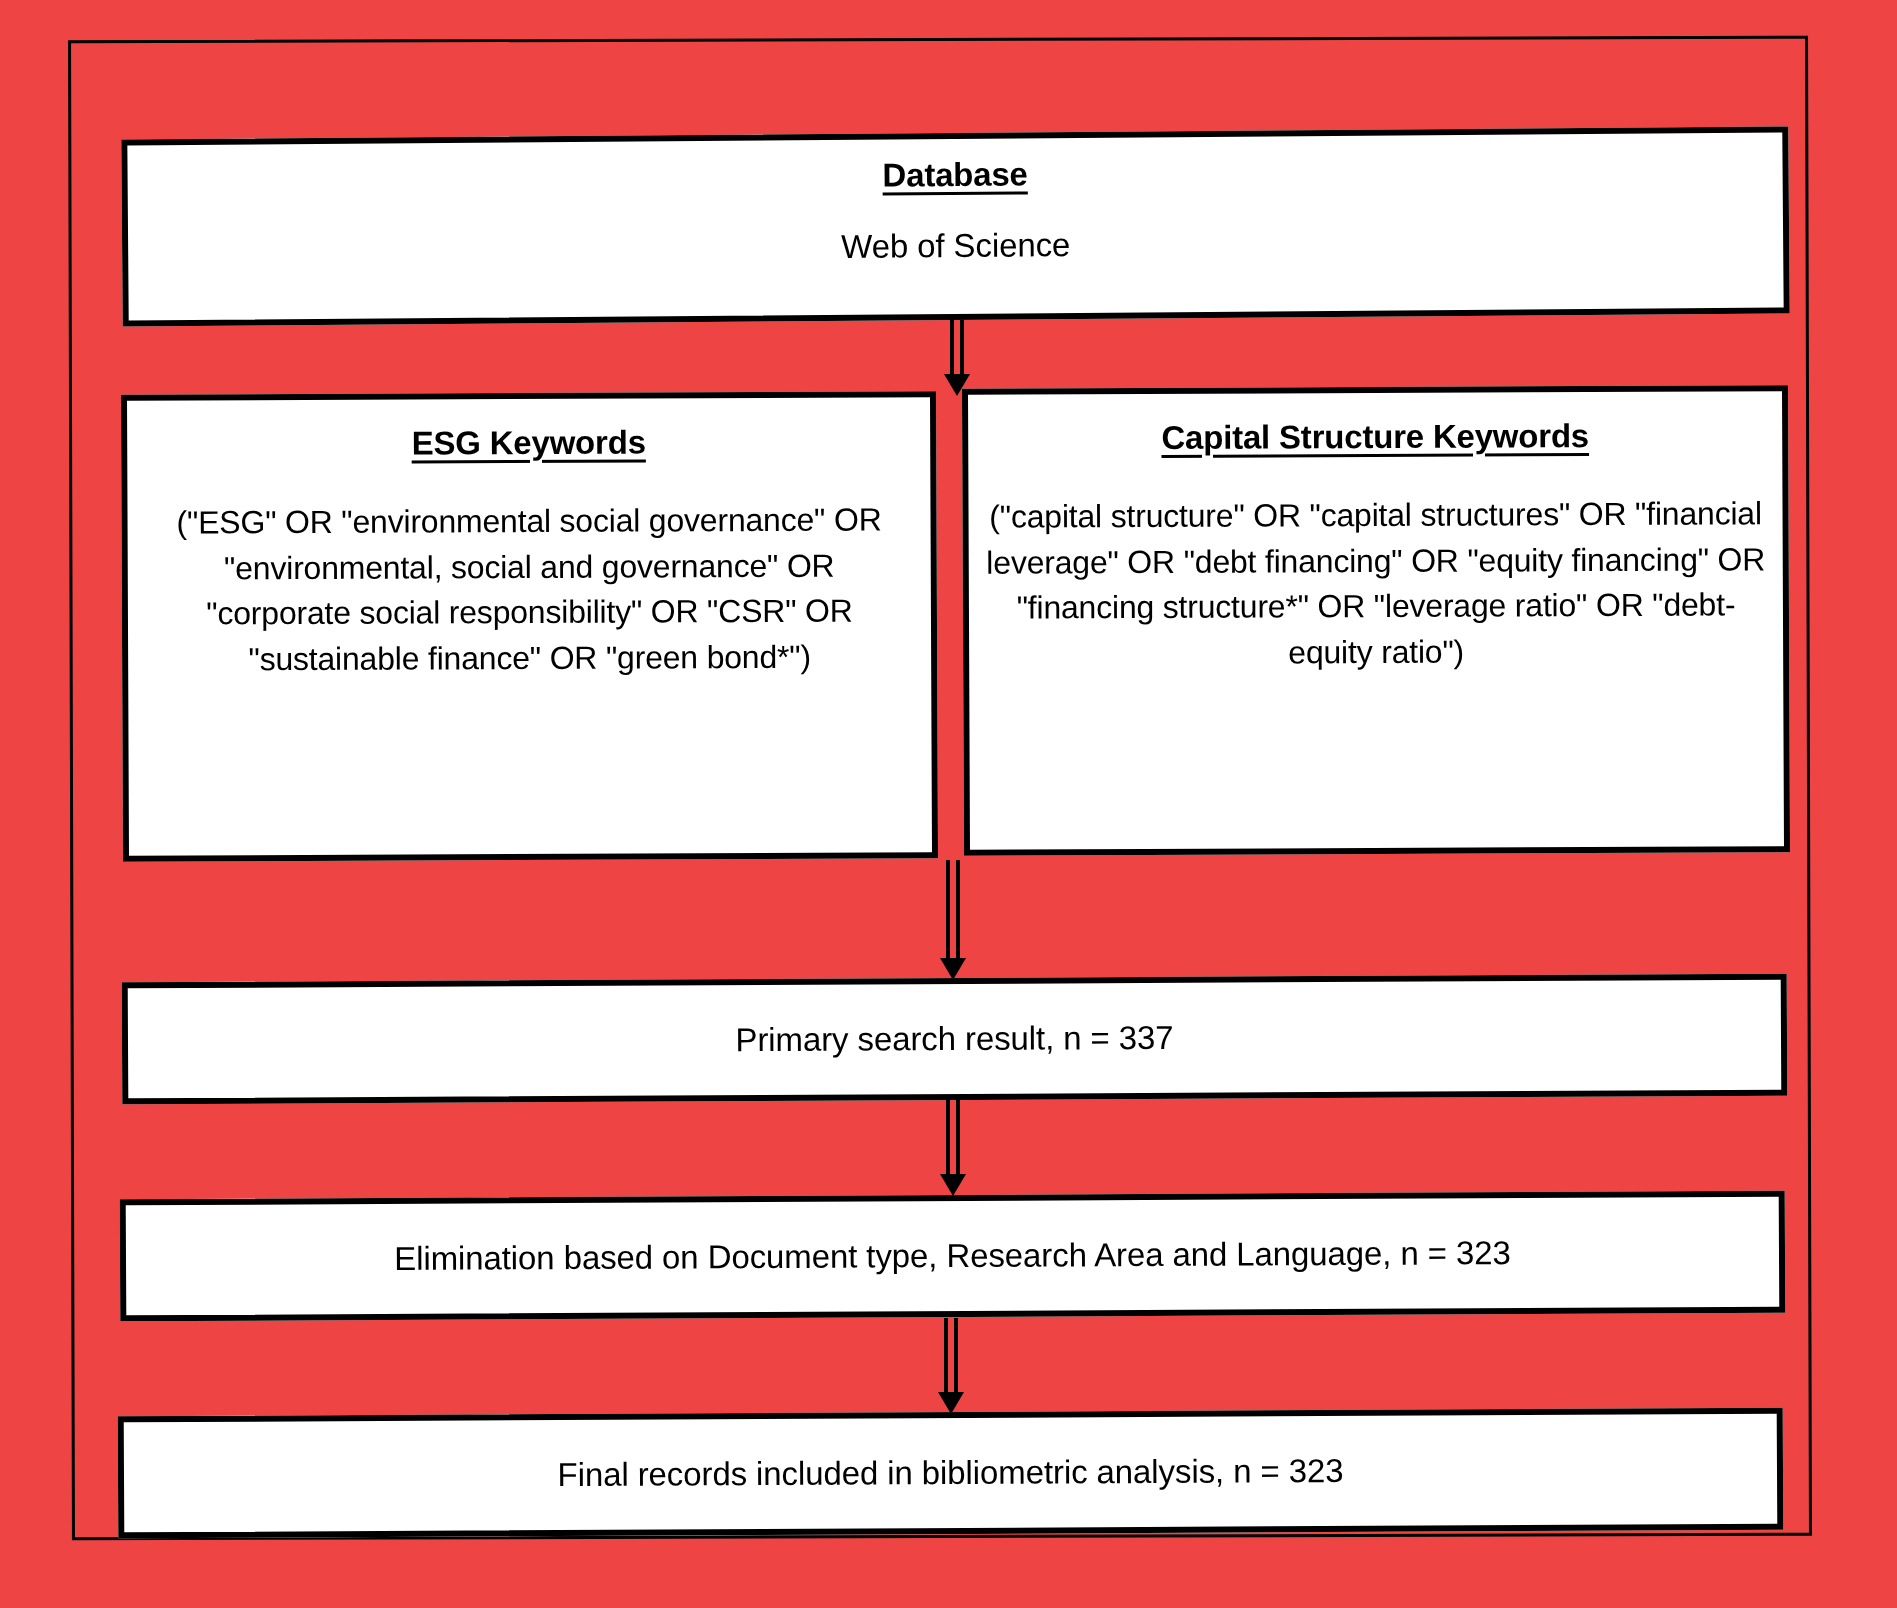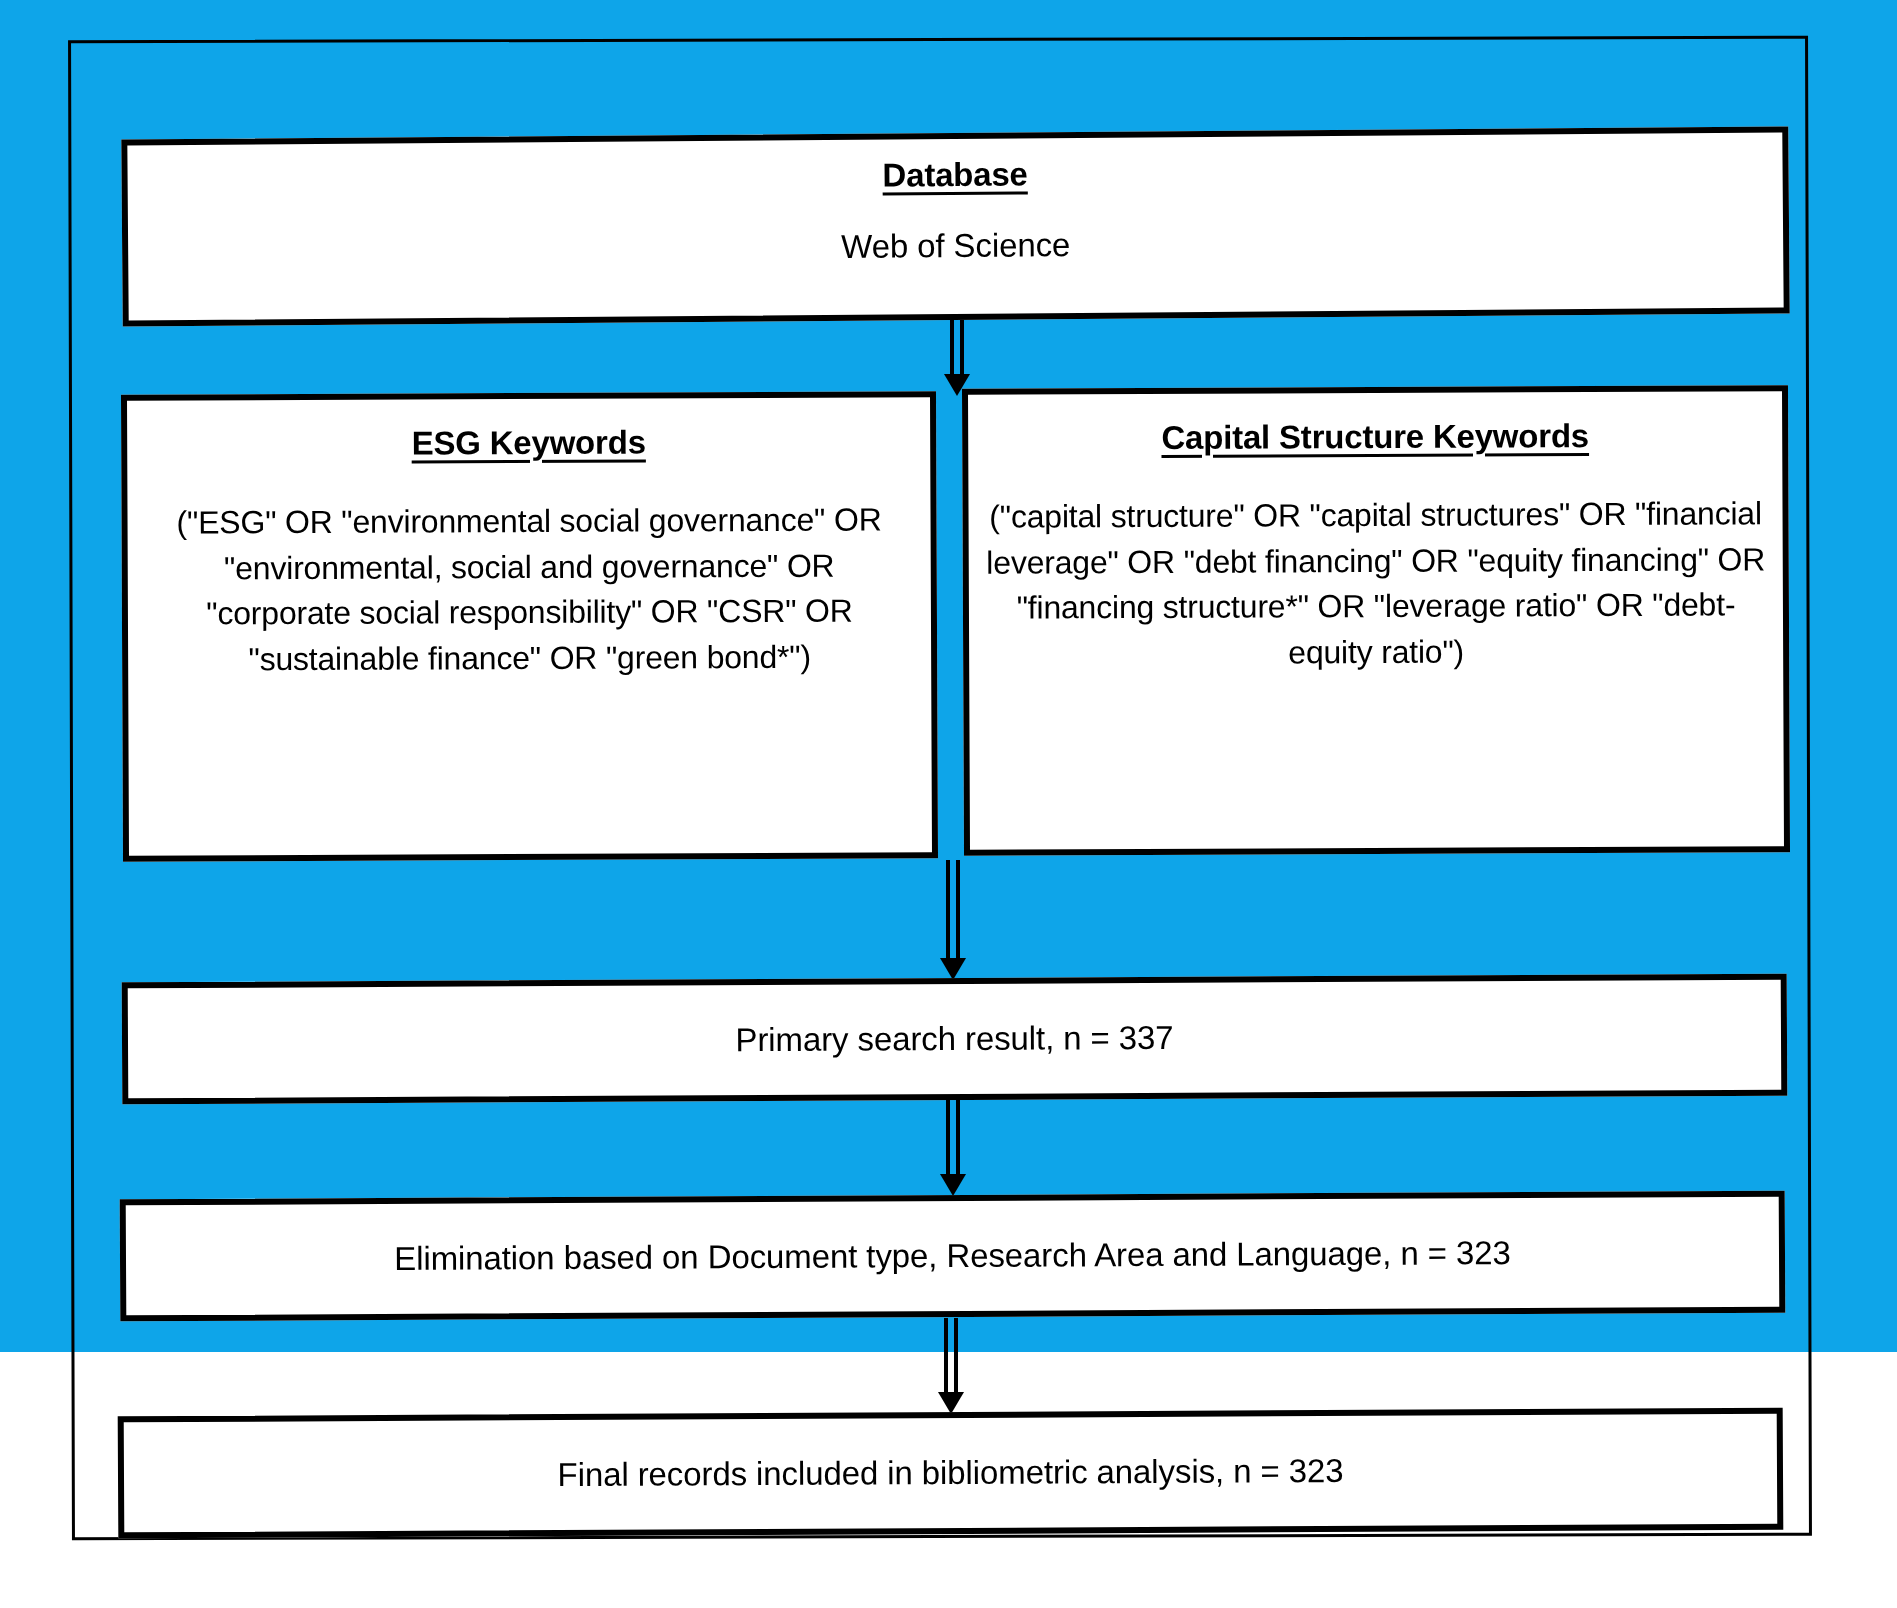--- a/index.html
+++ b/index.html
@@ -11,22 +11,22 @@
     width: 1897px;
     height: 1608px;
     font-family: "Liberation Sans", sans-serif;
     color: #000000;
     overflow: hidden;
   }
 
   #canvas {
     position: relative;
     width: 1897px;
-    height: 1352px;
-    background: #0ea5e9;
+    height: 1608px;
+    background: #ef4444;
   }
 
   
   .outer-frame {
     position: absolute;
     left: 70px;
     top: 38px;
     width: 1740px;
     height: 1500px;
     border: 3px solid #000000;

